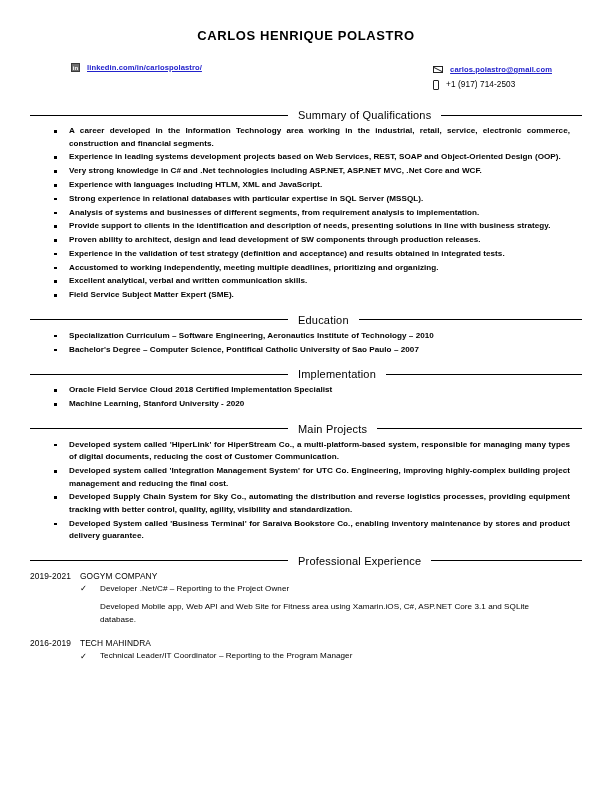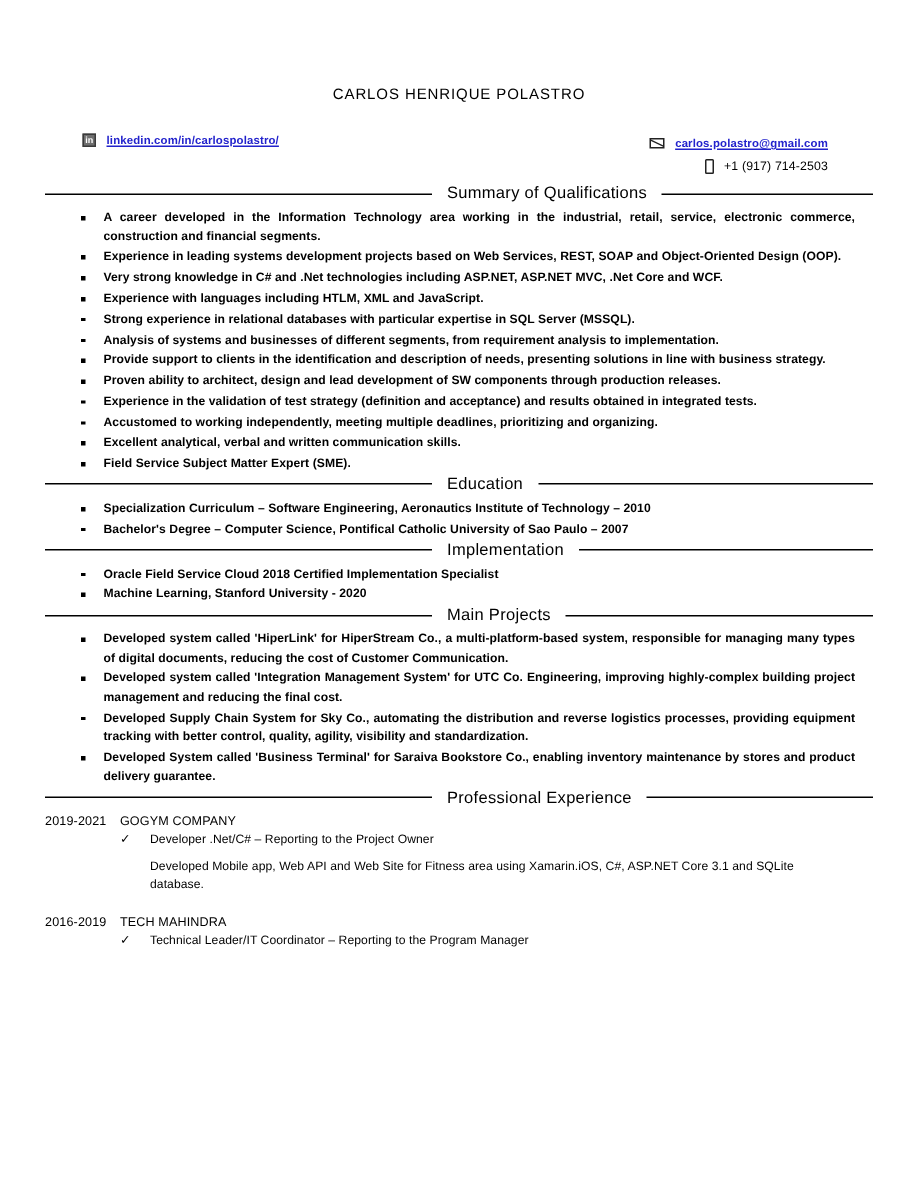--- a/index.html
+++ b/index.html
@@ -19,54 +19,53 @@
     width: 612px;
     height: 792px;
     box-sizing: border-box;
     padding: 0 28px;
     position: relative;
   }
 
   
   .name {
     text-align: center;
-    font-weight: normal;
-    font-size: 10px;
+    font-weight: bold;
+    font-size: 13px;
     letter-spacing: 0.6px;
-    margin-top: 58px;
+    margin-top: 28px;
     margin-bottom: 0;
   }
 
   .contact-row {
     position: relative;
     height: 34px;
     margin-top: 20px;
   }
   .contact-left {
     position: absolute;
-    left: 27px;
+    left: 43px;
     top: 0;
     display: flex;
     align-items: flex-start;
     gap: 7px;
   }
   .contact-right {
     position: absolute;
     right: 32px;
     top: 0;
     display: flex;
     flex-direction: column;
     gap: 2px;
   }
   .contact-line {
     display: flex;
     align-items: center;
     gap: 7px;
     height: 13px;
-    justify-content: flex-end;
   }
   .link {
     color: #2222cc;
     text-decoration: underline;
     font-size: 7.6px;
     font-weight: bold;
     letter-spacing: 0.1px;
   }
   .plain-contact {
     font-size: 8.2px;
@@ -112,20 +111,21 @@
     border: 1px solid #222;
     border-radius: 1px;
     box-sizing: border-box;
     background: #fff;
   }
 
   
   .section-head {
     display: flex;
     align-items: center;
+    margin-top: 12px;
     margin-bottom: 4px;
     padding: 0 2px;
   }
   .section-head .rule {
     height: 0;
     border-top: 1px solid #000;
     flex: 0 0 auto;
   }
   .section-head .rule-left  { width: 258px; margin-right: 10px; }
   .section-head .rule-right { flex: 1 1 auto; margin-left: 10px; }

